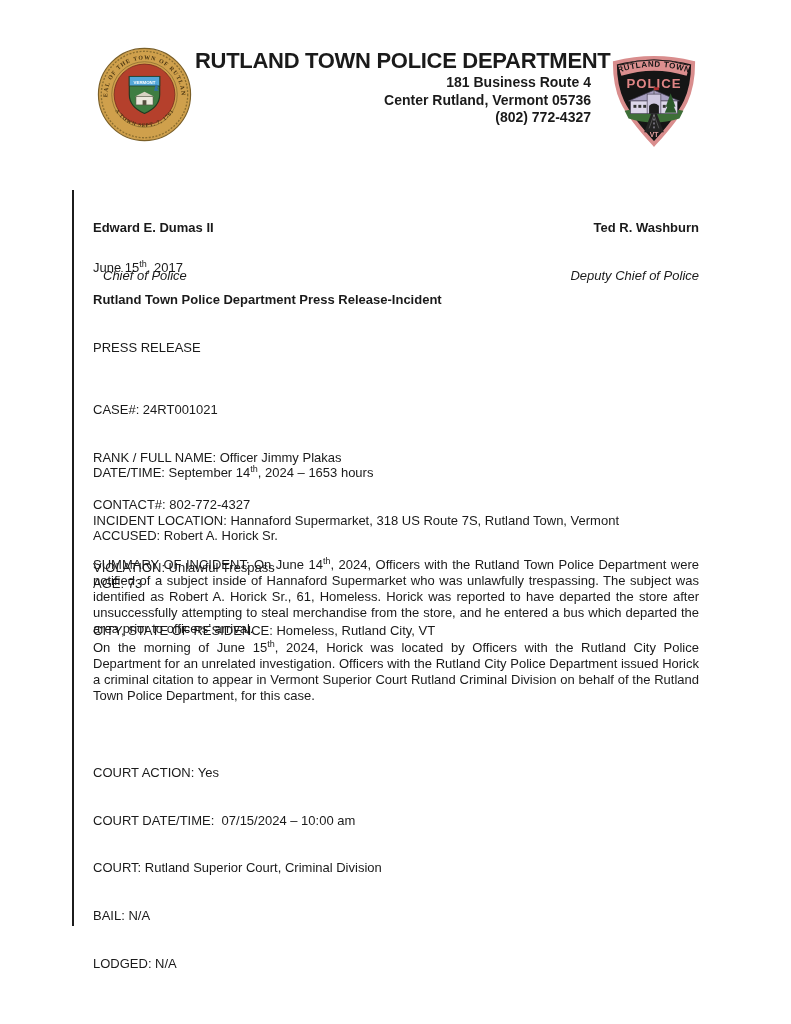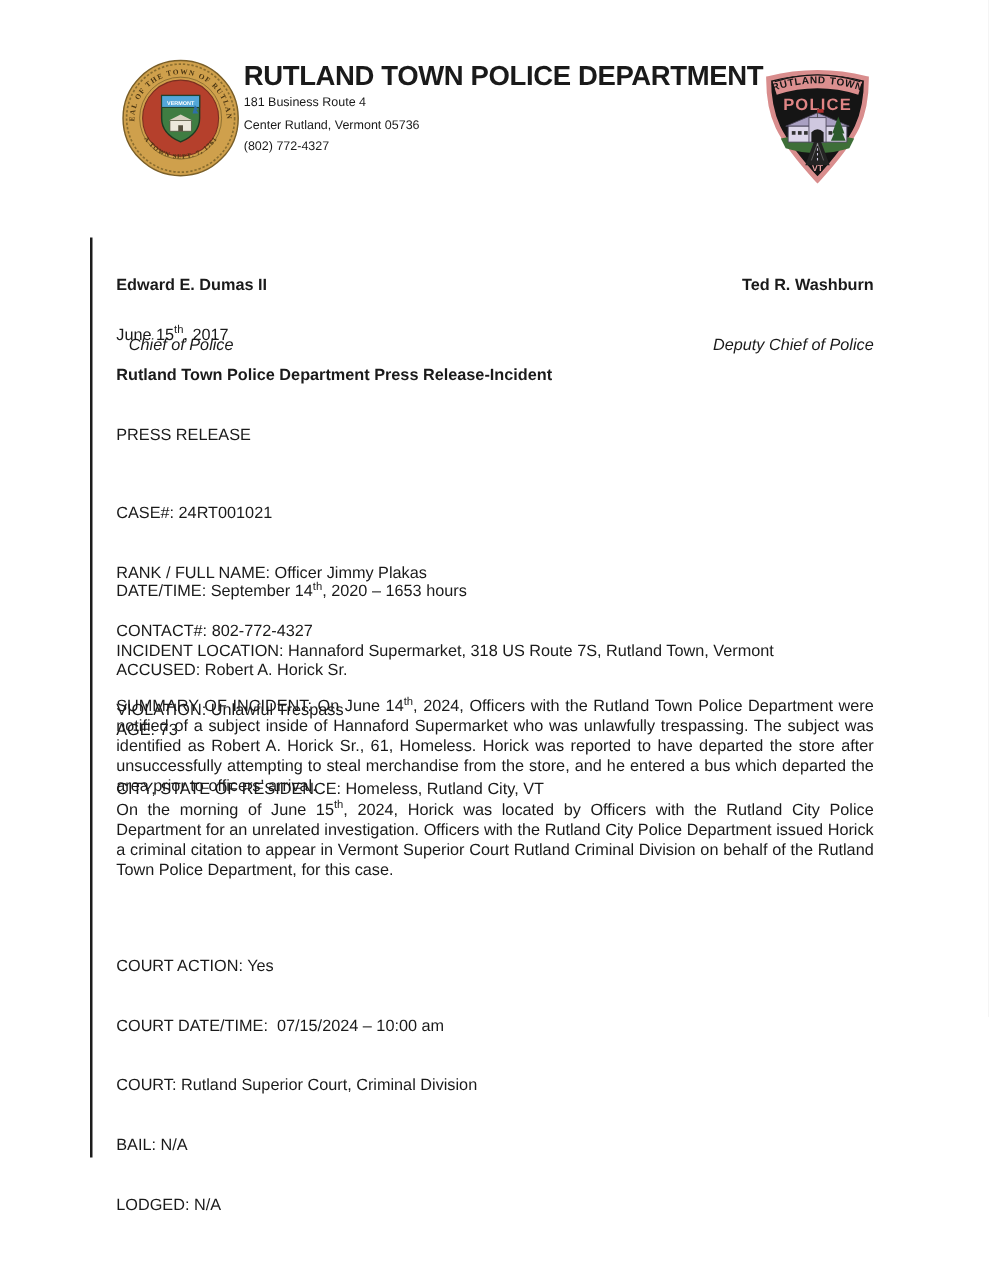--- a/index.html
+++ b/index.html
@@ -14,32 +14,32 @@
     margin: 0 auto;
   }
   
   .seal-logo { position: absolute; left: 97px; top: 47px; }
   .patch-logo { position: absolute; left: 609px; top: 50px; }
   .header-center {
     position: absolute;
     left: 195px;
     top: 48px;
     width: 396px;
-    text-align: left;
+    text-align: right;
   }
   .dept-title {
     font-size: 22px;
     font-weight: bold;
     letter-spacing: -0.3px;
     line-height: 26px;
     white-space: nowrap;
   }
   .addr-line {
-    font-size: 10px;
-    font-weight: normal;
+    font-size: 14px;
+    font-weight: bold;
     line-height: 17.5px;
   }
   
   .vertical-rule {
     position: absolute;
     left: 72px;
     top: 190px;
     width: 2px;
     height: 736px;
     background: #1c1c1c;
@@ -173,21 +173,21 @@
 
   <div class="block press-label">PRESS RELEASE</div>
 
   <div class="block case-block">
     <div>CASE#: 24RT001021</div>
     <div>RANK / FULL NAME: Officer Jimmy Plakas</div>
     <div>CONTACT#: 802-772-4327</div>
   </div>
 
   <div class="block incident-block">
-    <div><span>DATE/TIME: September 14</span><sup>th</sup><span>, 2020 – 1653 hours</span></div>
+    <div><span>DATE/TIME: September 14</span><sup>th</sup><span>, 2024 – 1653 hours</span></div>
     <div>INCIDENT LOCATION: Hannaford Supermarket, 318 US Route 7S, Rutland Town, Vermont</div>
     <div>VIOLATION: Unlawful Trespass</div>
   </div>
 
   <div class="block accused-block">
     <div>ACCUSED: Robert A. Horick Sr.</div>
     <div>AGE: 73</div>
     <div>CITY, STATE OF RESIDENCE: Homeless, Rutland City, VT</div>
   </div>
 

